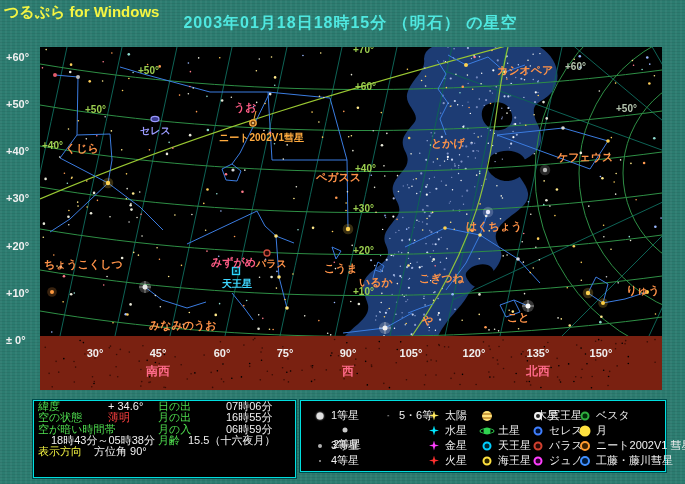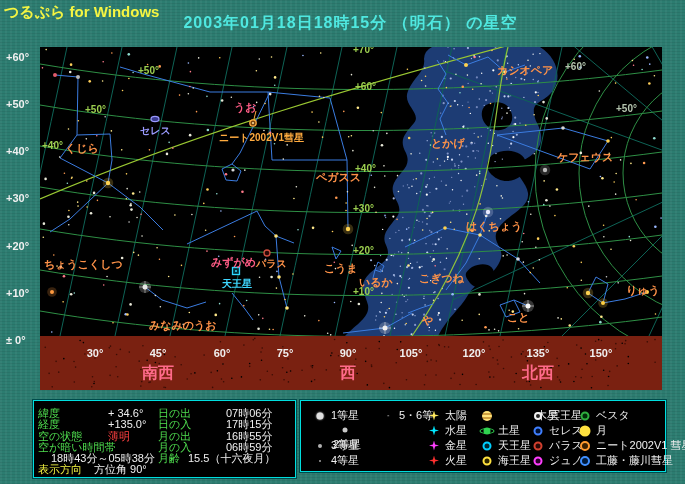--- a/index.html
+++ b/index.html
@@ -17,23 +17,23 @@
   .lab{position:absolute;inset:0;pointer-events:none;}
   .lab span{position:absolute;white-space:nowrap;}
   .clabel{font-size:11px;font-weight:bold;}
   .clabel.orange{color:#ff9248;} .clabel.pink{color:#ff5c86;}
   .glabel{font-size:10px;font-weight:bold;color:#9ccf4f;}
   .glabel.pale{color:#b4c4ae;}
   .olabel{font-size:10px;font-weight:bold;}
   .olabel.uranus{color:#3fd7ff;} .olabel.ceres{color:#9a9aff;}
   .olabel.pallas{color:#ff9248;} .olabel.comet{color:#ffab3f;}
   .azl{top:300px;color:#f0f0f0;font-size:11px;font-weight:bold;transform:translateX(-50%);}
-  .dirl{top:316px;color:#ff6a8a;font-size:16px;font-weight:bold;transform:translateX(-50%);text-align:right;}
+  .dirl{top:316px;color:#ff6a8a;font-size:12px;font-weight:bold;transform:translateX(-50%);text-align:right;}
   .panel{position:absolute;background:#000;border:1px solid #00dede;box-shadow:0 0 0 1px #004a4a;}
-  .info{left:33px;top:400px;width:263px;height:78px;font-size:11px;padding-top:7px;box-sizing:border-box;}
+  .info{left:33px;top:400px;width:263px;height:78px;font-size:11px;padding-top:0;box-sizing:border-box;}
   .irow{position:relative;height:11.3px;}
   .ic{position:absolute;white-space:nowrap;line-height:11px;}
   .ic.l1{left:4px;color:#4fdf4f;} .ic.v1{left:74px;color:#f0f0f0;}
   .ic.l2{left:124px;color:#4fdf4f;} .ic.v2{left:192px;color:#f0f0f0;}
   .ic.red{color:#ff4040;} .ic.yellow{color:#f5f542;}
   .ic.indent{left:17px;} .ic.indent2{left:60px;} .ic.shift{left:154px;}
   .legend{left:300px;top:400px;width:366px;height:72px;display:grid;box-sizing:border-box;
     grid-template-columns:68px 46px 53px 51px 47px auto;grid-auto-rows:15px;padding:7px 0 0 12px;}
   .litem{display:flex;align-items:center;color:#f0f0f0;font-size:11px;white-space:nowrap;}
   .licon{width:14px;height:13px;position:relative;display:inline-block;margin-right:4px;flex:0 0 14px;}
@@ -1034,26 +1034,20 @@
 
   <div class="panel info">
 
       <div class="irow">
         <span class="ic l1">緯度</span>
         <span class="ic v1">+  34.6°</span>
         <span class="ic l2">日の出</span>
         <span class="ic v2">07時06分</span>
       </div>
 
-      <div class="irow">
-        <span class="ic l1">経度</span>
-        <span class="ic v1">+135.0°</span>
-        <span class="ic l2">日の入</span>
-        <span class="ic v2">17時15分</span>
-      </div>
 
       <div class="irow">
         <span class="ic l1">空の状態</span>
         <span class="ic v1 red">薄明</span>
         <span class="ic l2">月の出</span>
         <span class="ic v2">16時55分</span>
       </div>
 
       <div class="irow">
         <span class="ic l1">空が暗い時間帯</span>

